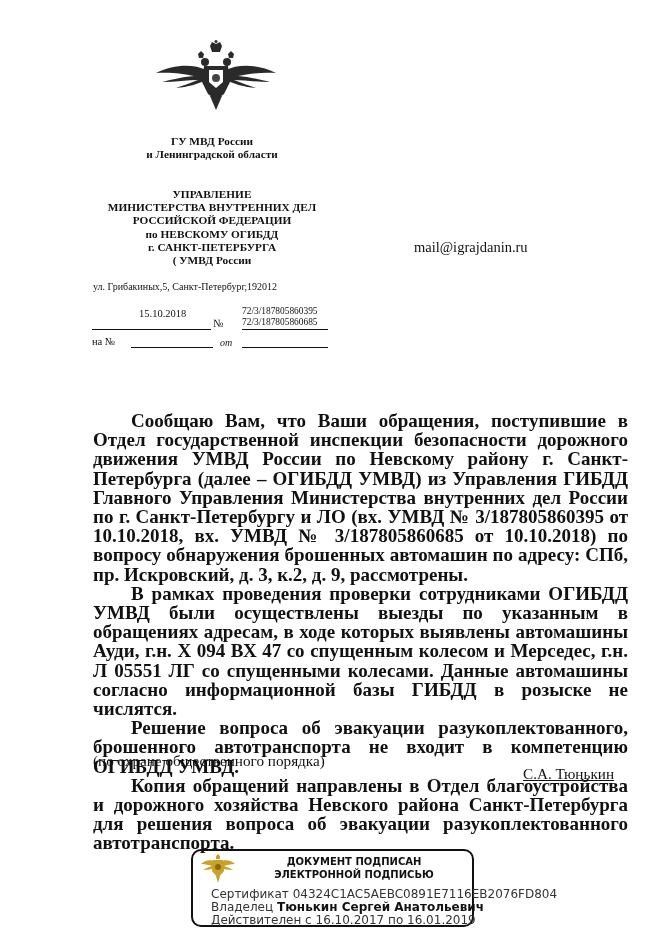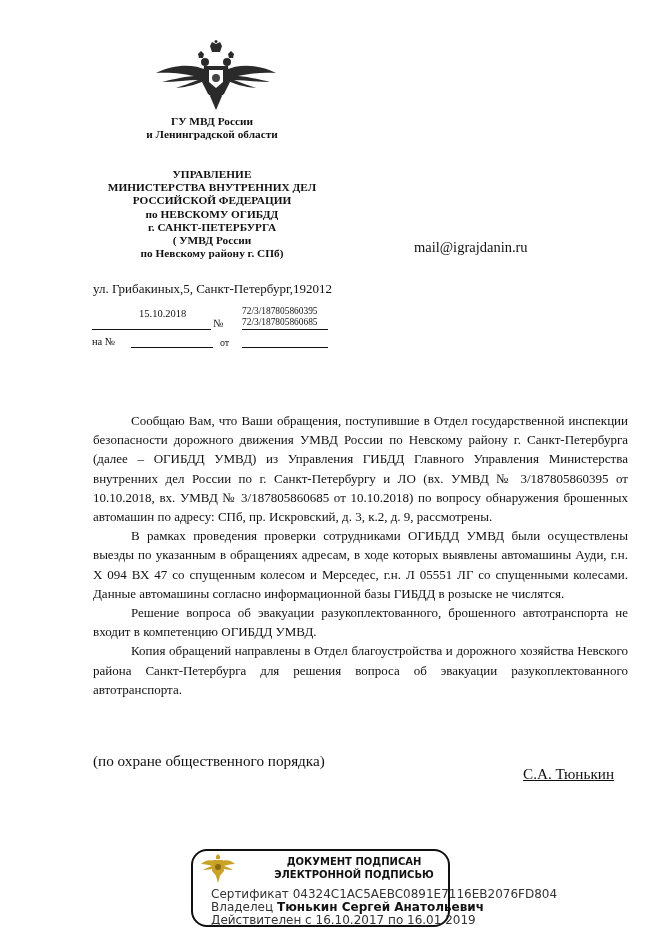--- a/index.html
+++ b/index.html
@@ -3,44 +3,44 @@
 <meta charset="utf-8">
 <style>
   html, body { margin: 0; padding: 0; background: #ffffff; }
   body { width: 657px; height: 928px; position: relative; overflow: hidden; color: #111; font-family: "Liberation Serif", serif; }
   .abs { position: absolute; }
 
   
   .emblem { left: 154px; top: 40px; width: 124px; height: 72px; }
 
   
-  .hdr { left: 80px; width: 264px; text-align: center; font-weight: bold; font-size: 11.3px; line-height: 13.2px; }
+  .hdr { left: 80px; width: 264px; text-align: center; font-weight: bold; font-size: 11.3px; line-height: 13.2px; margin-top: 20px; }
   .hdr1 { top: 115px; }
   .hdr2 { top: 168px; }
   .hdr div { white-space: nowrap; }
 
   .email { left: 414px; top: 239px; font-size: 14.5px; }
-  .address { left: 93px; top: 281px; font-size: 13px; white-space: nowrap; }
+  .address { left: 93px; top: 281px; font-size: 10px; white-space: nowrap; }
 
   .reg-date { left: 139px; top: 308px; font-size: 10.5px; }
   .line { position: absolute; height: 0; border-top: 1px solid #111; }
   .no-sign { left: 213px; top: 317px; font-size: 11px; }
   .reg-nums { left: 242px; top: 306px; font-size: 9.4px; line-height: 11px; }
   .na-label { left: 92px; top: 336px; font-size: 10.5px; text-align: right; }
-  .ot-label { left: 220px; top: 337px; font-size: 10px; }
+  .ot-label { left: 220px; top: 337px; font-size: 10px; font-style: italic; }
 
   
-  .body { left: 93px; width: 535px; top: 411px; font-size: 13px; line-height: 19.2px; text-align: justify; }
+  .body { left: 93px; width: 535px; top: 411px; font-size: 19px; line-height: 19.2px; text-align: justify; font-weight: bold; }
   .body p { margin: 0; text-indent: 38px; }
 
   .sig-left { left: 93px; top: 751px; font-size: 15.2px; line-height: 19px; }
   .sig-right { left: 523px; top: 765px; font-size: 15.2px; text-decoration: underline; }
 
   
-  .stamp { left: 191px; top: 849px; width: 259px; height: 78px; border: 2px solid #111; border-radius: 16px; box-sizing: border-box; font-family: "DejaVu Sans", sans-serif; }
+  .stamp { left: 191px; top: 849px; width: 283px; height: 78px; border: 2px solid #111; border-radius: 10px; box-sizing: border-box; font-family: "DejaVu Sans", sans-serif; }
   .stamp-emblem { left: 8px; top: 3px; width: 34px; height: 30px; }
   .stamp-title { left: 46px; top: 5px; width: 230px; text-align: center; font-weight: bold; font-size: 10px; line-height: 12.5px; color: #111; }
   .stamp-line { left: 18px; font-size: 12px; color: #333; white-space: nowrap; }
   .stamp-l1 { top: 36px; }
   .stamp-l2 { top: 49px; }
   .stamp-l3 { top: 62px; }
   .stamp-l2 b { color: #111; }
 </style>
 </head>
 <body>
@@ -73,21 +73,20 @@
   <div>ГУ МВД России</div>
   <div>и Ленинградской области</div>
 </div>
 <div class="abs hdr hdr2">
   <div>УПРАВЛЕНИЕ</div>
   <div>МИНИСТЕРСТВА ВНУТРЕННИХ ДЕЛ</div>
   <div>РОССИЙСКОЙ ФЕДЕРАЦИИ</div>
   <div>по НЕВСКОМУ ОГИБДД</div>
   <div>г. САНКТ-ПЕТЕРБУРГА</div>
   <div>( УМВД России</div>
-  <div>по Невскому району  г. СПб)</div>
 </div>
 
 <div class="abs email">mail@igrajdanin.ru</div>
 
 <div class="abs address">ул. Грибакиных,5, Санкт-Петербург,192012</div>
 
 <div class="abs reg-date">15.10.2018</div>
 <div class="line" style="left:92px; top:329px; width:119px;"></div>
 <div class="abs no-sign">№</div>
 <div class="abs reg-nums">

